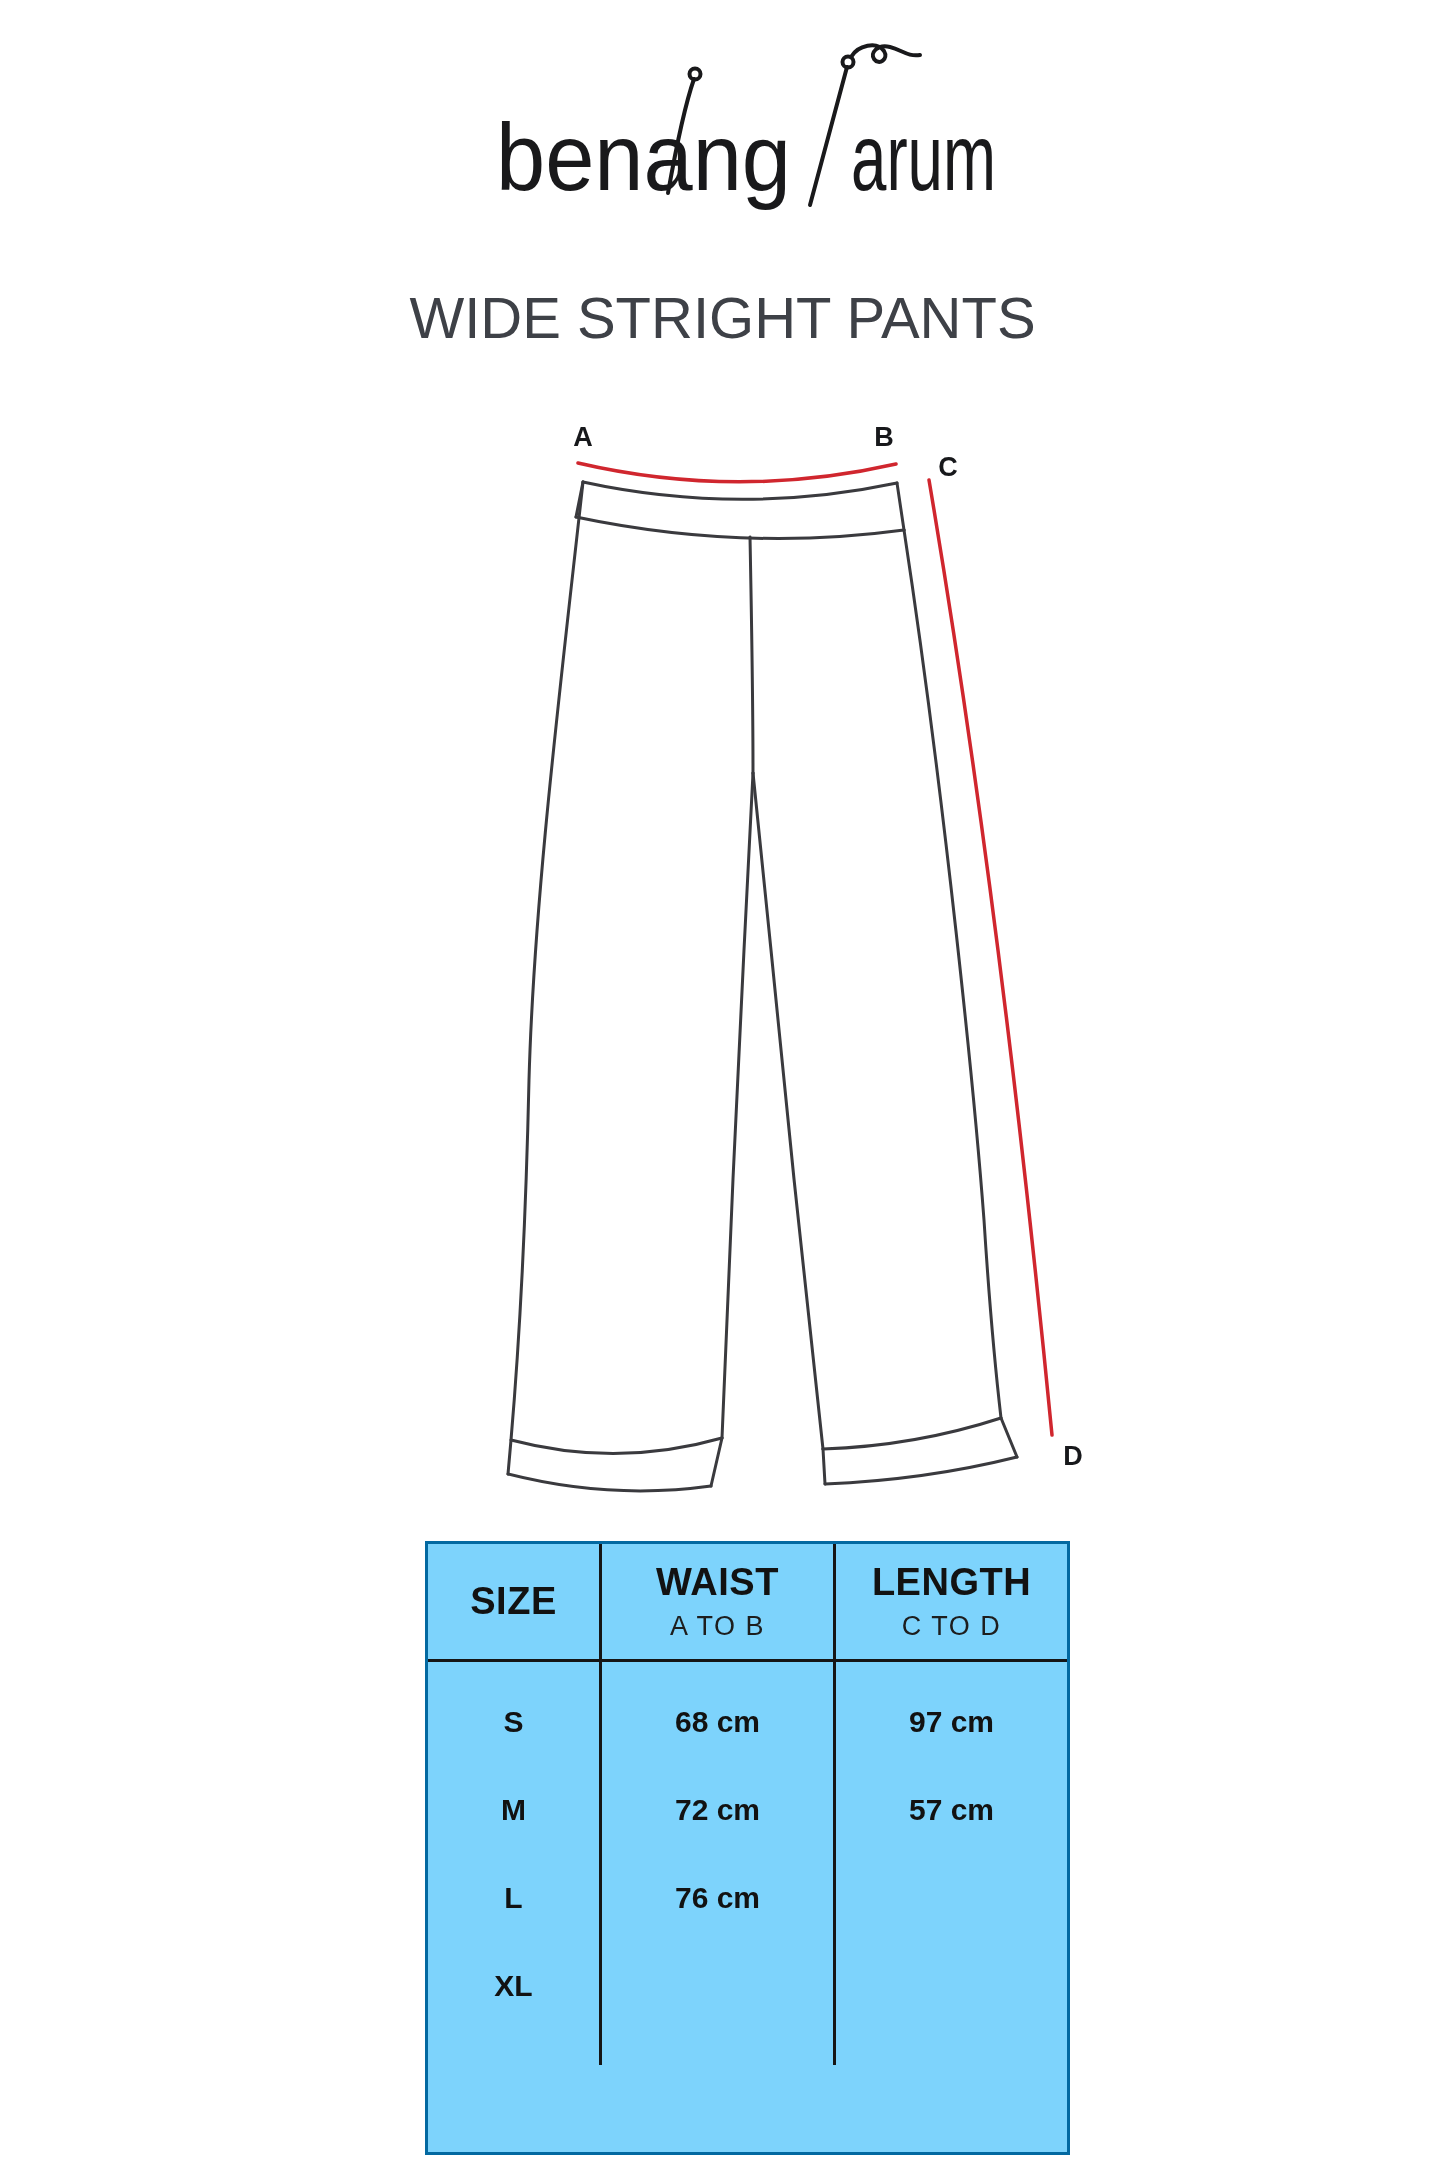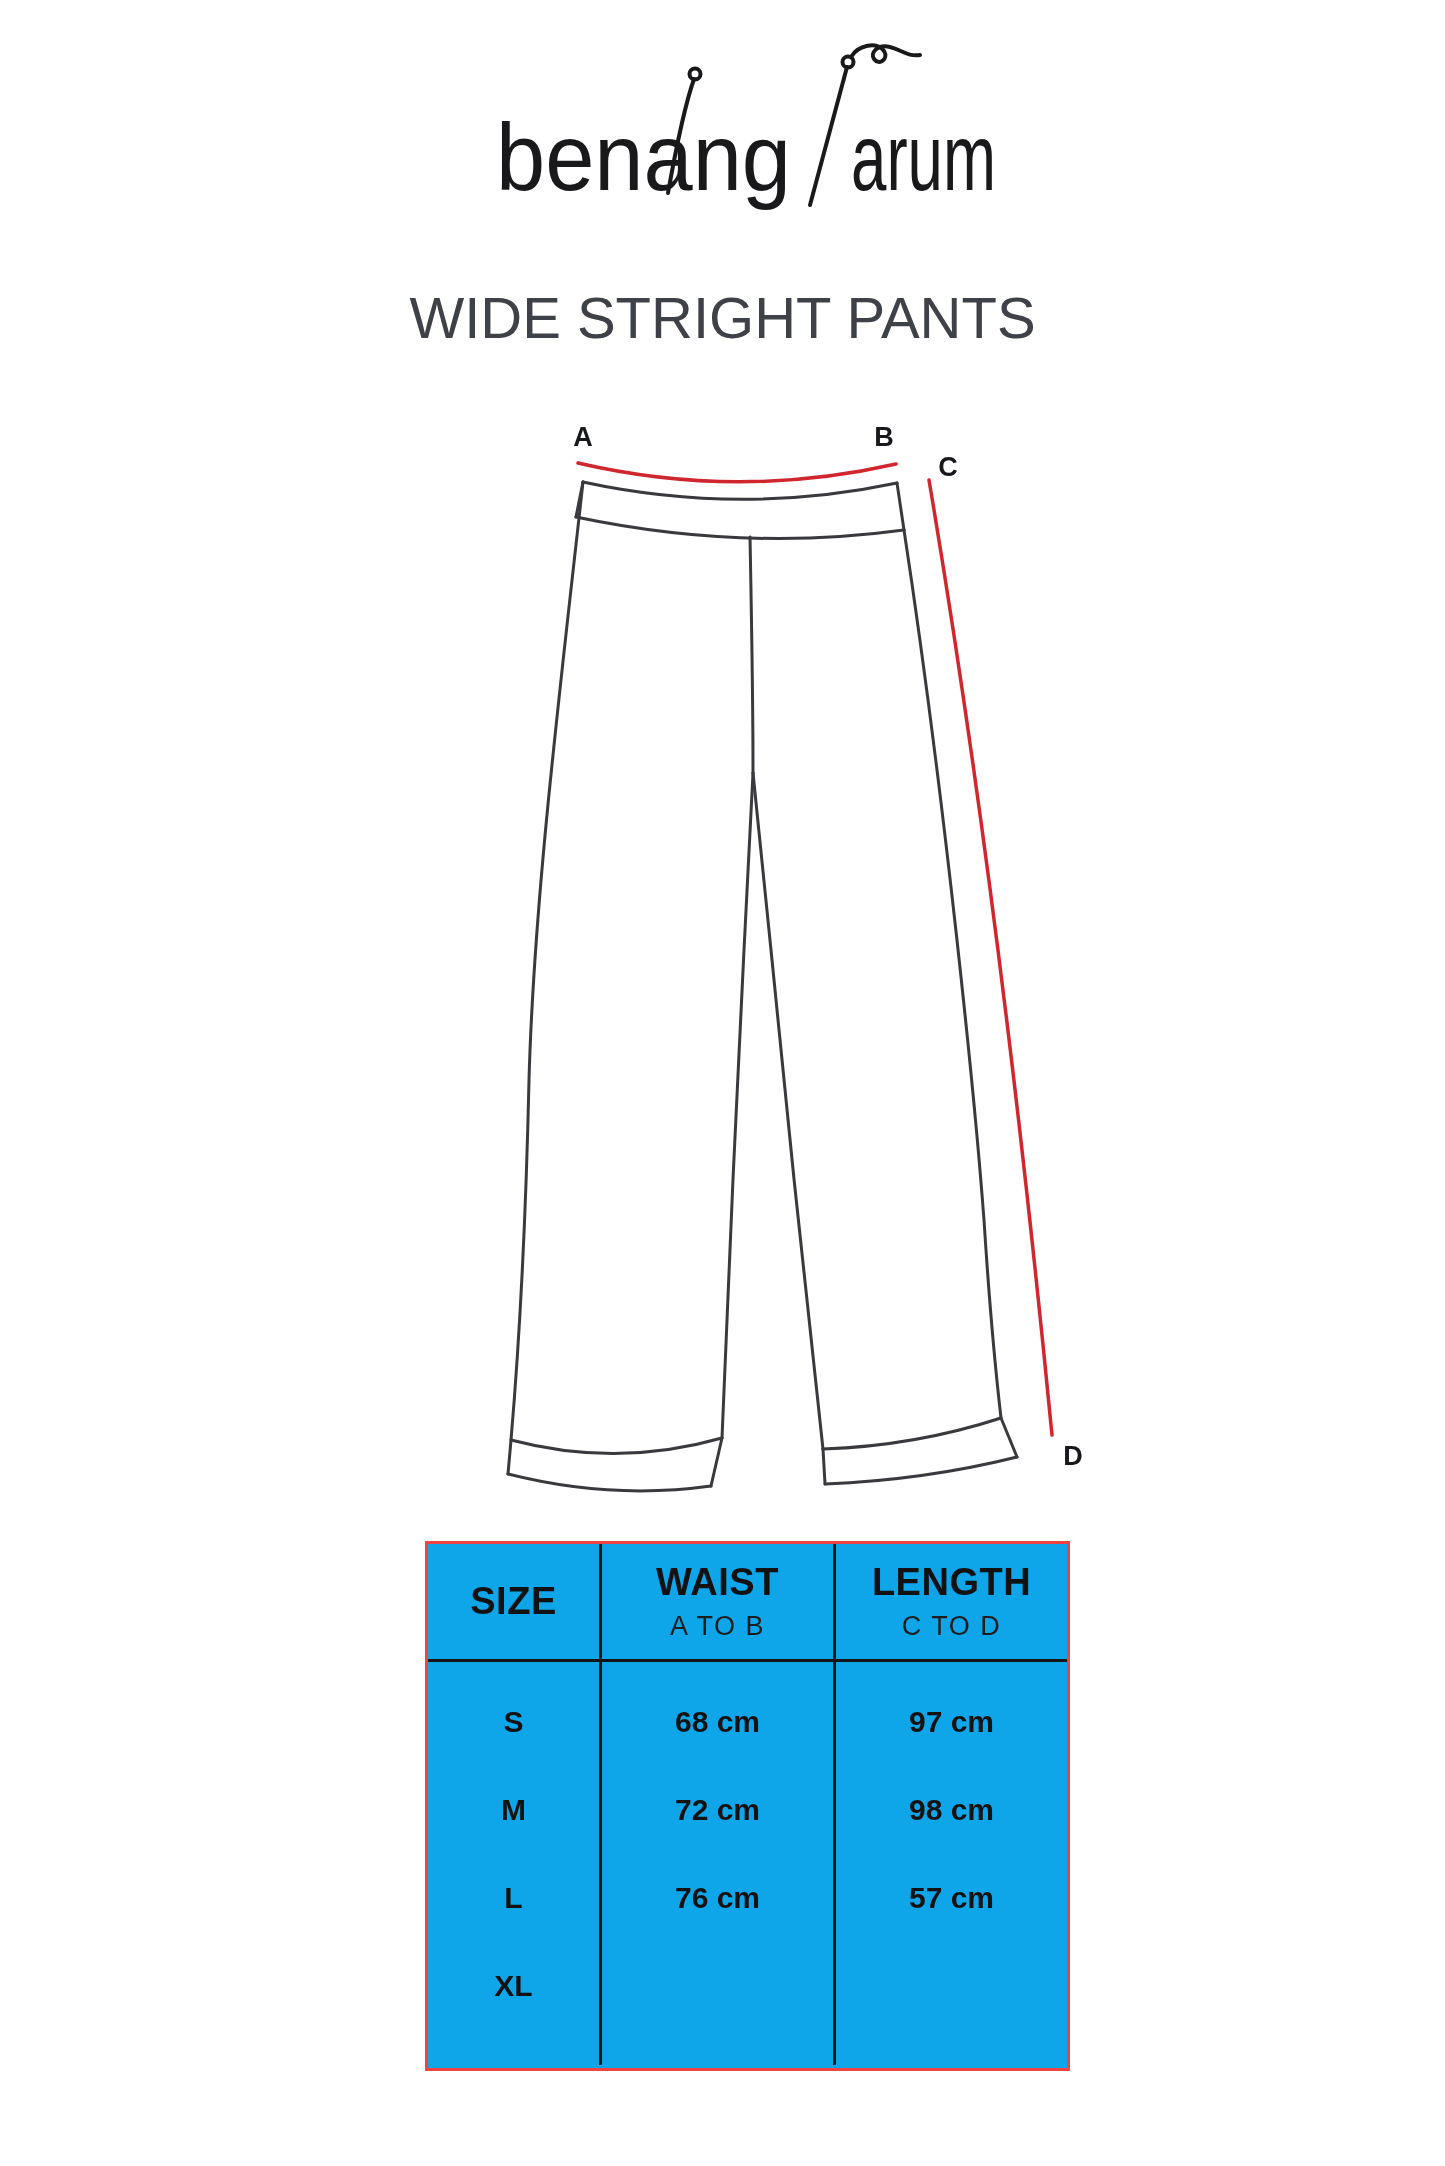--- a/index.html
+++ b/index.html
@@ -20,22 +20,22 @@
   
   .diagram-svg{position:absolute;left:0;top:0;width:1445px;height:2166px;}
   .outline{stroke:#3a3a3e;stroke-width:3;fill:none;stroke-linecap:round;stroke-linejoin:round;}
   .measure{stroke:#d0262e;stroke-width:3.5;fill:none;stroke-linecap:round;}
   .pt-label{
     position:absolute;transform:translate(-50%,-50%);
     font-size:27px;font-weight:bold;color:#17181b;line-height:1;
   }
   
   .size-table{
-    position:absolute;left:425px;top:1541px;width:645px;height:530px;
-    border:3px solid #ef4444;box-sizing:border-box;background:#0ea5e9;
+    position:absolute;left:425px;top:1541px;width:645px;height:614px;
+    border:3px solid #0369a1;box-sizing:border-box;background:#7dd3fc;
   }
   .thead{
     display:grid;grid-template-columns:174px 234px 231px;height:115px;
     border-bottom:3px solid #151515;box-sizing:content-box;
   }
   .th{
     display:flex;flex-direction:column;align-items:center;justify-content:center;
   }
   .th.c1,.th.c2{border-right:3px solid #151515;}
   .th-label{font-size:38px;font-weight:bold;color:#121212;letter-spacing:0.5px;}
@@ -130,17 +130,16 @@
       <div class="tcell">L</div>
       <div class="tcell">XL</div>
     </div>
     <div class="tcol c2">
       <div class="tcell">68 cm</div>
       <div class="tcell">72 cm</div>
       <div class="tcell">76 cm</div>
     </div>
     <div class="tcol c3">
       <div class="tcell">97 cm</div>
-      <div class="tcell">98 cm</div>
       <div class="tcell">57 cm</div>
     </div>
   </div>
 </div>
 
 </body></html>

